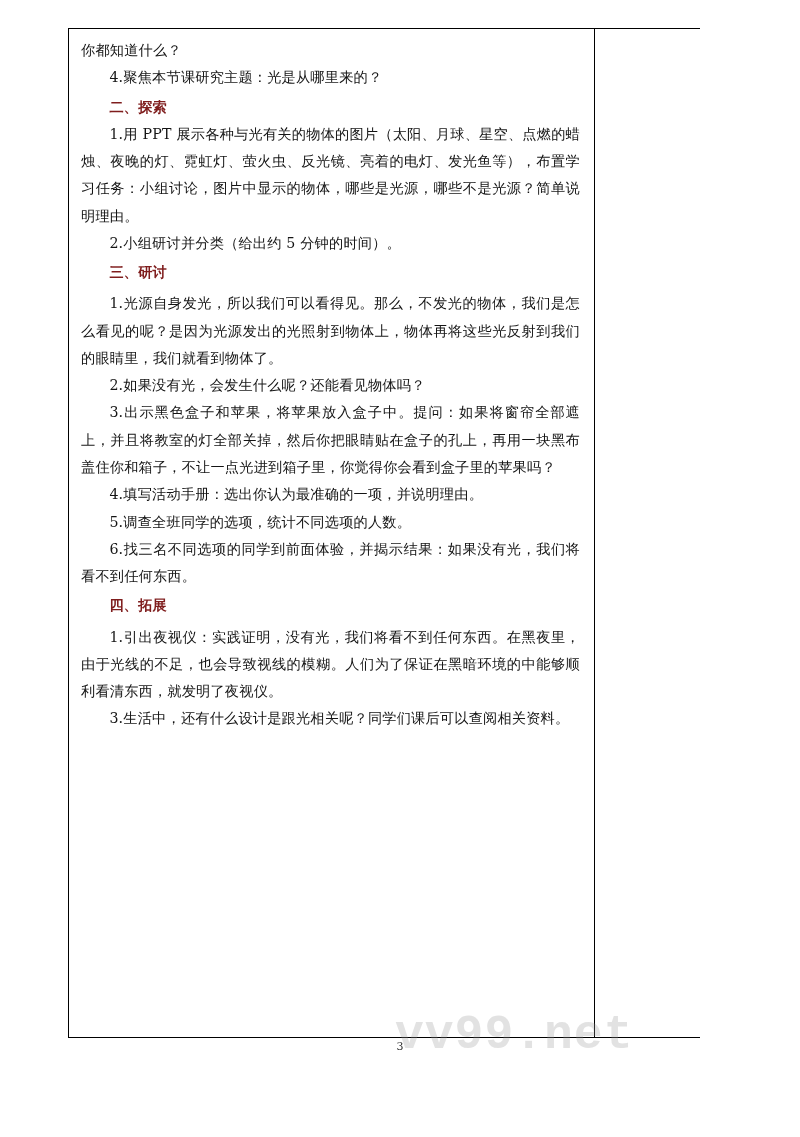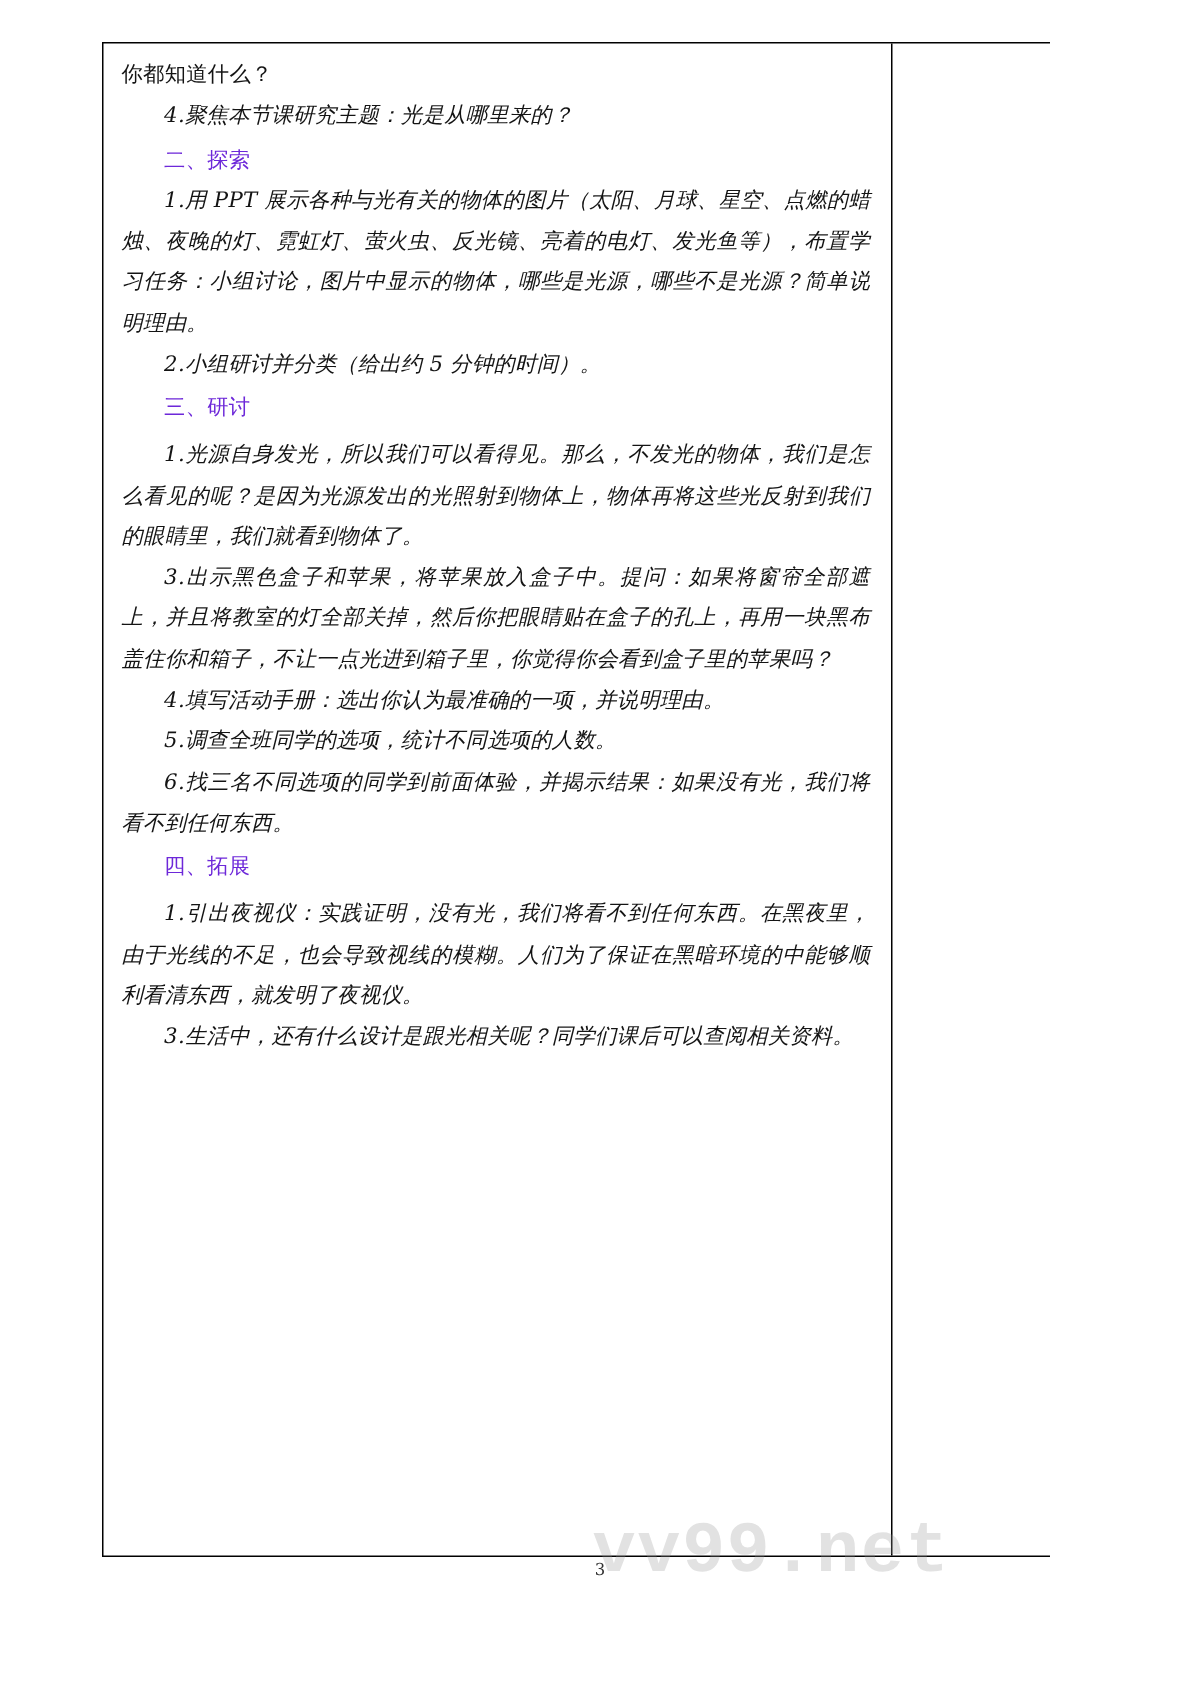--- a/index.html
+++ b/index.html
@@ -47,25 +47,24 @@
   p {
     margin: 0;
     font-size: 14.2px;
     line-height: 1.92;
     text-align: justify;
     color: #141414;
     letter-spacing: 0.2px;
   }
   p.indent {
     text-indent: 2em;
-    font-style: italic;
   }
   .heading {
-    color: #6d28d9;
-    font-weight: normal;
+    color: #7f1d1d;
+    font-weight: bold;
     text-indent: 2em;
     margin-top: 2px;
   }
   .heading.sp {
     margin-bottom: 4px;
   }
   .page-number {
     position: absolute;
     left: 0;
     top: 1040px;
@@ -98,20 +97,21 @@
 
       <p>你都知道什么？</p>
       <p class="indent">4.聚焦本节课研究主题：光是从哪里来的？</p>
 
       <p class="heading">二、探索</p>
       <p class="indent">1.用 PPT 展示各种与光有关的物体的图片（太阳、月球、星空、点燃的蜡烛、夜晚的灯、霓虹灯、萤火虫、反光镜、亮着的电灯、发光鱼等），布置学习任务：小组讨论，图片中显示的物体，哪些是光源，哪些不是光源？简单说明理由。</p>
       <p class="indent">2.小组研讨并分类（给出约 5 分钟的时间）。</p>
 
       <p class="heading sp">三、研讨</p>
       <p class="indent">1.光源自身发光，所以我们可以看得见。那么，不发光的物体，我们是怎么看见的呢？是因为光源发出的光照射到物体上，物体再将这些光反射到我们的眼睛里，我们就看到物体了。</p>
+      <p class="indent">2.如果没有光，会发生什么呢？还能看见物体吗？</p>
       <p class="indent">3.出示黑色盒子和苹果，将苹果放入盒子中。提问：如果将窗帘全部遮上，并且将教室的灯全部关掉，然后你把眼睛贴在盒子的孔上，再用一块黑布盖住你和箱子，不让一点光进到箱子里，你觉得你会看到盒子里的苹果吗？</p>
       <p class="indent">4.填写活动手册：选出你认为最准确的一项，并说明理由。</p>
       <p class="indent">5.调查全班同学的选项，统计不同选项的人数。</p>
       <p class="indent">6.找三名不同选项的同学到前面体验，并揭示结果：如果没有光，我们将看不到任何东西。</p>
 
       <p class="heading sp">四、拓展</p>
       <p class="indent">1.引出夜视仪：实践证明，没有光，我们将看不到任何东西。在黑夜里，由于光线的不足，也会导致视线的模糊。人们为了保证在黑暗环境的中能够顺利看清东西，就发明了夜视仪。</p>
       <p class="indent">3.生活中，还有什么设计是跟光相关呢？同学们课后可以查阅相关资料。</p>
 
     </div>

